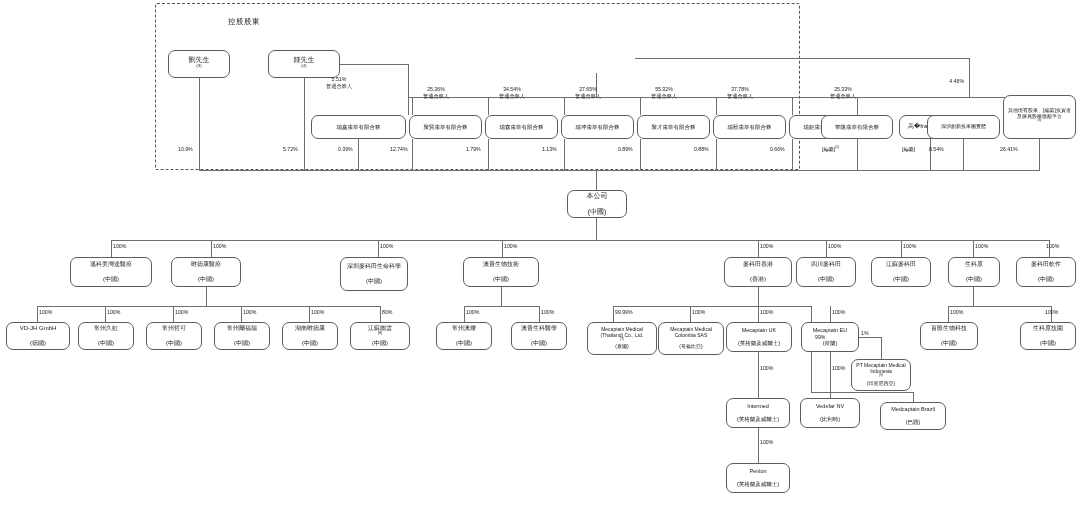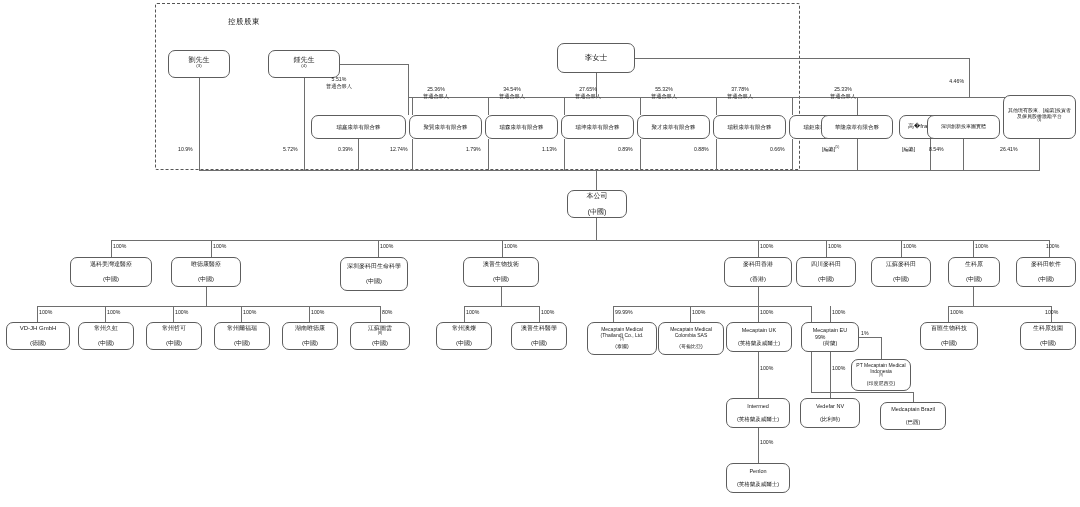--- a/index.html
+++ b/index.html
@@ -38,23 +38,20 @@
   <div class="dash-title" style="left:228px; top:17px;">控股股東</div>
 
   <div class="box t7" style="left:168px; top:50px; width:62px; height:28px;">
     <span><span>劉先生</span><sup>(3)</sup></span>
   </div>
 
   <div class="box t7" style="left:268px; top:50px; width:72px; height:28px;">
     <span><span>鍾先生</span><sup>(4)</sup></span>
   </div>
 
-  <div class="box t75" style="left:557px; top:43px; width:78px; height:30px;">
-    <span>李女士</span>
-  </div>
 
   <div class="ln v" style="left:199px; top:78px; height:92px;"></div>
   <div class="lbl" style="left:178px; top:146px;">10.9%</div>
 
   <div class="ln v" style="left:304px; top:78px; height:92px;"></div>
   <div class="lbl" style="left:283px; top:146px;">5.72%</div>
 
   <div class="ln h" style="left:340px; top:64px; width:68px;"></div>
   <div class="ln v" style="left:408px; top:64px; height:51px;"></div>
   <div class="lbl c" style="left:326px; top:76px;">

